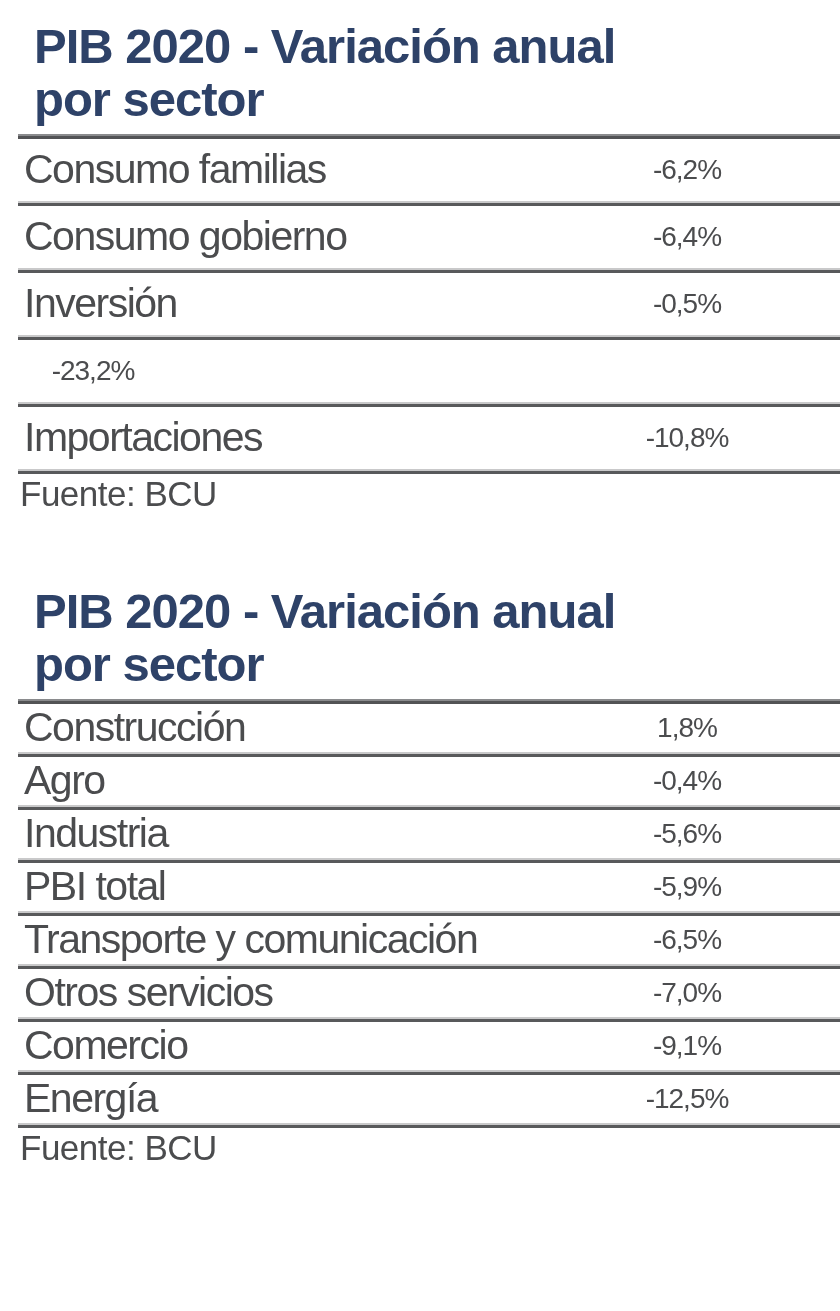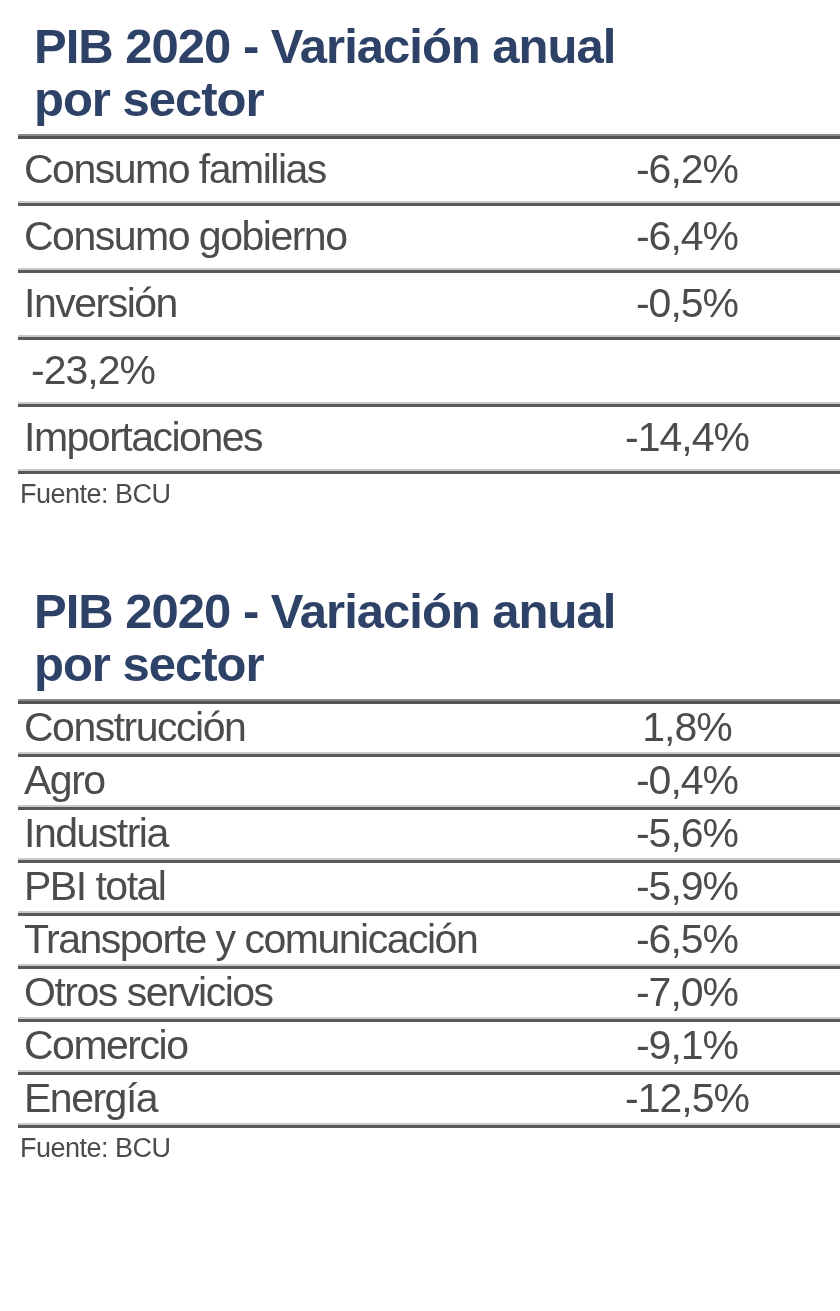--- a/index.html
+++ b/index.html
@@ -41,27 +41,27 @@
     flex:1;
     font-size:41px;
     letter-spacing:-1.5px;
     padding-left:6px;
     white-space:nowrap;
   }
   .trow .value{
     width:150px;
     margin-right:78px;
     text-align:center;
-    font-size:41px;
+    font-size:28px;
     letter-spacing:-1px;
     white-space:nowrap;
   }
   .source-note{
     color:#4b4c4e;
-    font-size:27px;
+    font-size:35px;
     letter-spacing:-0.5px;
     margin:4px 0 0 2px;
     height:32px;
     line-height:32px;
   }
 </style>
 </head>
 <body>
 
 <div class="canvas">
@@ -88,21 +88,21 @@
     </div>
     <div class="rule sep"></div>
 
     <div class="trow">
       <span class="value">-23,2%</span>
     </div>
     <div class="rule sep"></div>
 
     <div class="trow">
       <span class="label">Importaciones</span>
-      <span class="value">-14,4%</span>
+      <span class="value">-10,8%</span>
     </div>
     <div class="rule sep"></div>
 
     <div class="source-note">Fuente: BCU</div>
   </div>
 
   <div class="section second t2">
     <h1 class="table-title">PIB 2020 - Variación anual por sector</h1>
     <div class="rule header"></div>
 

